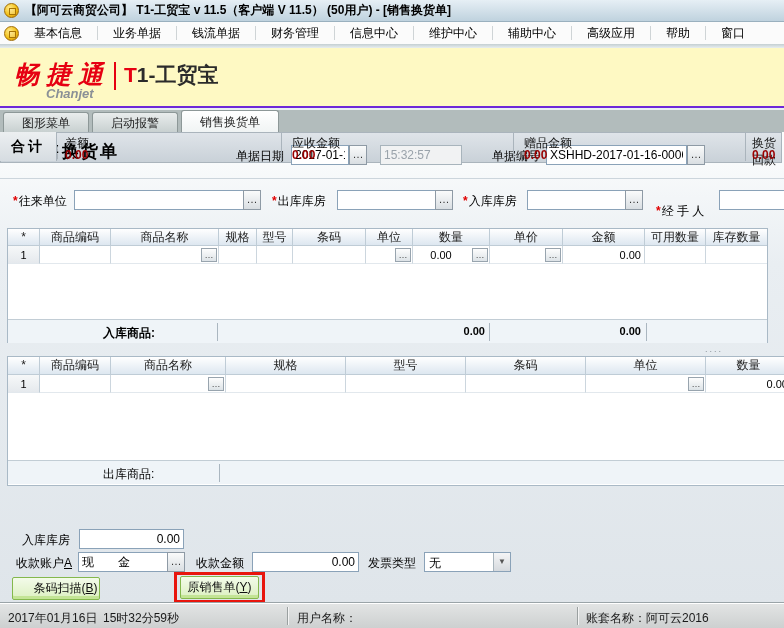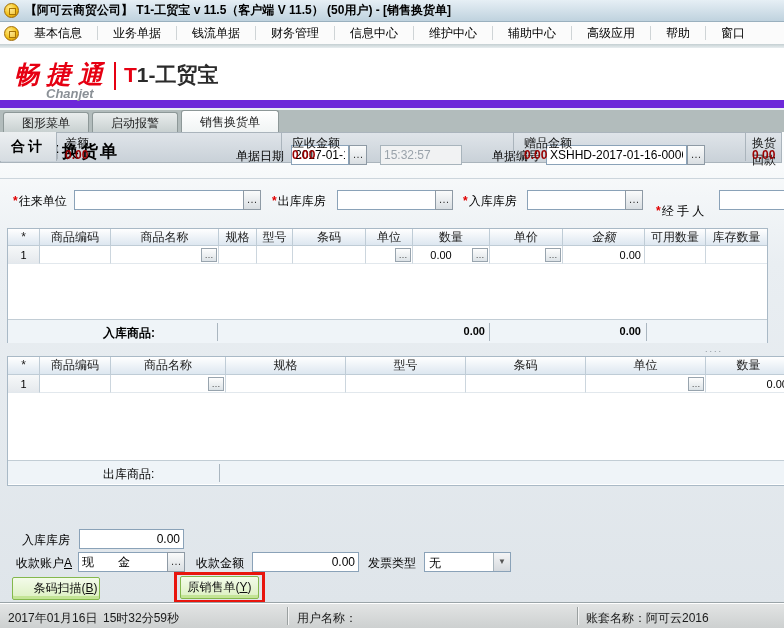--- a/index.html
+++ b/index.html
@@ -22,22 +22,22 @@
 
   
   .menubar { left:0; top:22px; width:784px; height:22px; background:#fbfbfb;
     display:flex; align-items:center; }
   .menu-item { padding:0 15px; height:22px; line-height:22px; white-space:nowrap; cursor:default; }
   .menu-sep { width:1px; height:14px; background:#cfd4d6; }
   .band { left:0; top:44px; width:784px; height:4px;
     background:linear-gradient(#c4cfd2,#e8eef0); }
 
   
-  .logoarea { left:0; top:48px; width:784px; height:60px; background:#ffffff;
-    border-bottom:8px solid #6d28d9; }
+  .logoarea { left:0; top:48px; width:784px; height:60px; background:#fef9c3;
+    border-bottom:2px solid #6d28d9; }
   .brand-cn { position:absolute; left:14px; top:10px; font-size:25px; font-weight:bold;
     font-style:italic; color:#e60012; letter-spacing:7px; }
   .brand-en { position:absolute; left:46px; top:38px; font-size:13px; font-weight:bold;
     font-style:italic; color:#8a9096; }
   .brand-bar { position:absolute; left:114px; top:14px; width:2px; height:28px; background:#e60012; }
   .product { position:absolute; left:124px; top:13px; font-size:21px; font-weight:bold; color:#2b2b2b; }
   .product .t-red { color:#e60012; }
 
   
   .tabbar { left:0; top:110px; width:784px; height:22px; background:#b2bcbc;
@@ -194,21 +194,21 @@
       <div class="grow">
         <span class="gh" style="width:32px;">*</span>
         <span class="gh" style="width:71px;">商品编码</span>
         <span class="gh" style="width:108px;">商品名称</span>
         <span class="gh" style="width:38px;">规格</span>
         <span class="gh" style="width:36px;">型号</span>
         <span class="gh" style="width:73px;">条码</span>
         <span class="gh" style="width:47px;">单位</span>
         <span class="gh" style="width:77px;">数量</span>
         <span class="gh" style="width:73px;">单价</span>
-        <span class="gh" style="width:82px;font-style:italic;">金额</span>
+        <span class="gh" style="width:82px;">金额</span>
         <span class="gh" style="width:61px;">可用数量</span>
         <span class="gh" style="width:61px; border-right:none;">库存数量</span>
       </div>
       <div class="grow">
         <span class="gc rownum" style="width:32px;">1</span>
         <span class="gc" style="width:71px;"></span>
         <span class="gc" style="width:108px;">
             <span class="cell-btn">…</span>
           </span>
         <span class="gc" style="width:38px;"></span>

